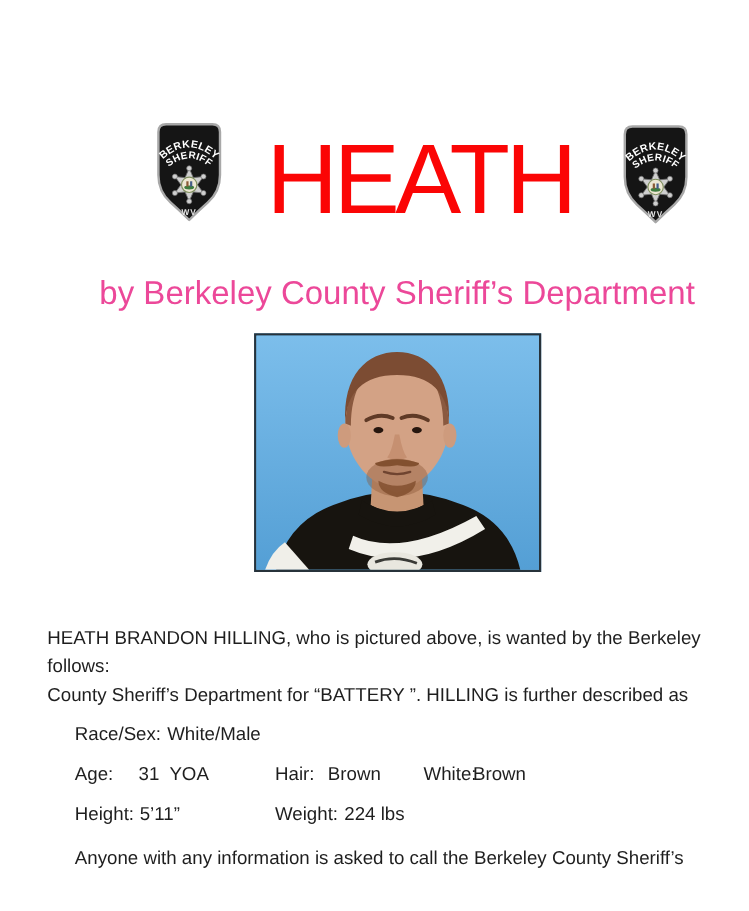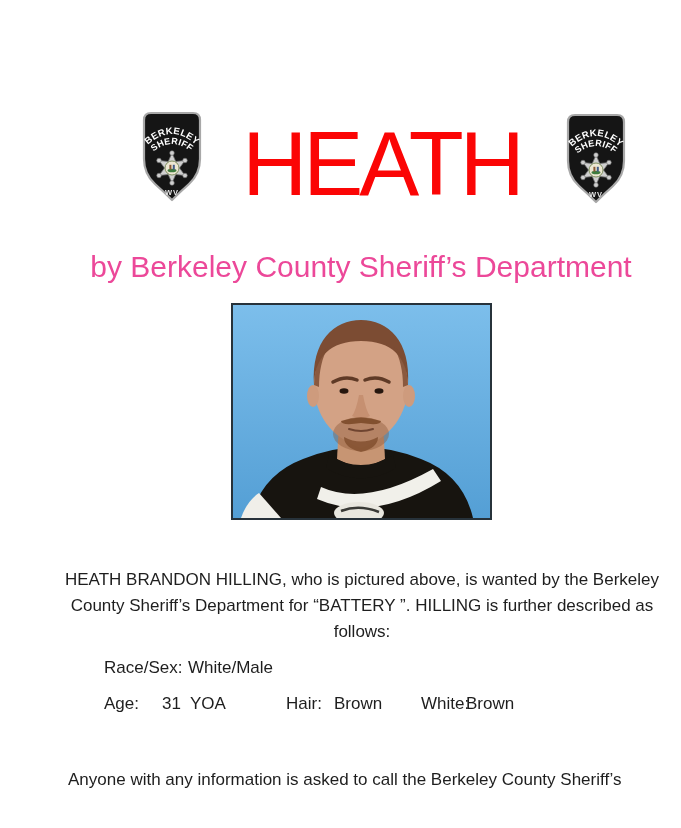--- a/index.html
+++ b/index.html
@@ -34,28 +34,28 @@
     border: 2px solid #27323a;
     background: #69b1e3;
   }
   .photo svg { display: block; width: 100%; height: 100%; }
   .caption {
     position: absolute; left: 77px; right: 0; top: 535px;
     text-align: center; font-size: 17px; letter-spacing: 0.2px;
   }
   .description {
     position: absolute; left: 43px; right: 0; top: 567px;
-    text-align: center; font-size: 17px; line-height: 26px;
+    font-size: 17px; line-height: 26px;
   }
   .description div { white-space: nowrap; }
   .detail-row { position: absolute; left: 0; width: 100%; height: 22px; font-size: 17px; }
   .row-race   { top: 658px; }
   .row-age    { top: 694px; }
   .row-height { top: 730px; }
-  .d { position: absolute; white-space: nowrap; margin-left: 36px; }
+  .d { position: absolute; white-space: nowrap; }
   .footer {
     position: absolute; left: 68px; top: 766px;
     font-size: 17px; line-height: 27px;
   }
   .footer div { white-space: nowrap; }
 </style>
 </head>
 <body>
 
 <div class="poster">
@@ -158,37 +158,43 @@
       <path d="M116,124 Q128,128 140,124" stroke="#6f4430" stroke-width="2" fill="none" stroke-linecap="round"></path>
 
       <ellipse cx="126" cy="208" rx="25" ry="11" fill="#e9e7df"></ellipse>
       <path d="M108,206 Q126,199 146,207" stroke="#3a3a36" stroke-width="2.5" fill="none"></path>
     </svg>
   </div>
 
 
   <div class="description">
     <div>HEATH BRANDON HILLING, who is pictured above, is wanted by the Berkeley</div>
+    <div>follows:</div>
     <div>County Sheriff’s Department for “BATTERY ”. HILLING is further described as</div>
-    <div>follows:</div>
   </div>
 
   <div class="detail-row row-race">
     <span class="d" style="left:68px">Race/Sex:</span>
     <span class="d" style="left:152px">White/Male</span>
   </div>
 
   <div class="detail-row row-age">
     <span class="d" style="left:68px">Age:</span>
     <span class="d" style="left:126px">31</span>
     <span class="d" style="left:154px">YOA</span>
     <span class="d" style="left:250px">Hair:</span>
     <span class="d" style="left:298px">Brown</span>
     <span class="d" style="left:385px">White:</span>
     <span class="d" style="left:430px">Brown</span>
   </div>
 
+  <div class="detail-row row-height">
+    <span class="d" style="left:68px">Height:</span>
+    <span class="d" style="left:127px">5’11”</span>
+    <span class="d" style="left:250px">Weight:</span>
+    <span class="d" style="left:313px">224 lbs</span>
+  </div>
 
   <div class="footer">
     <div>Anyone with any information is asked to call the Berkeley County Sheriff’s</div>
   </div>
 
 </div>
 
 </body></html>

